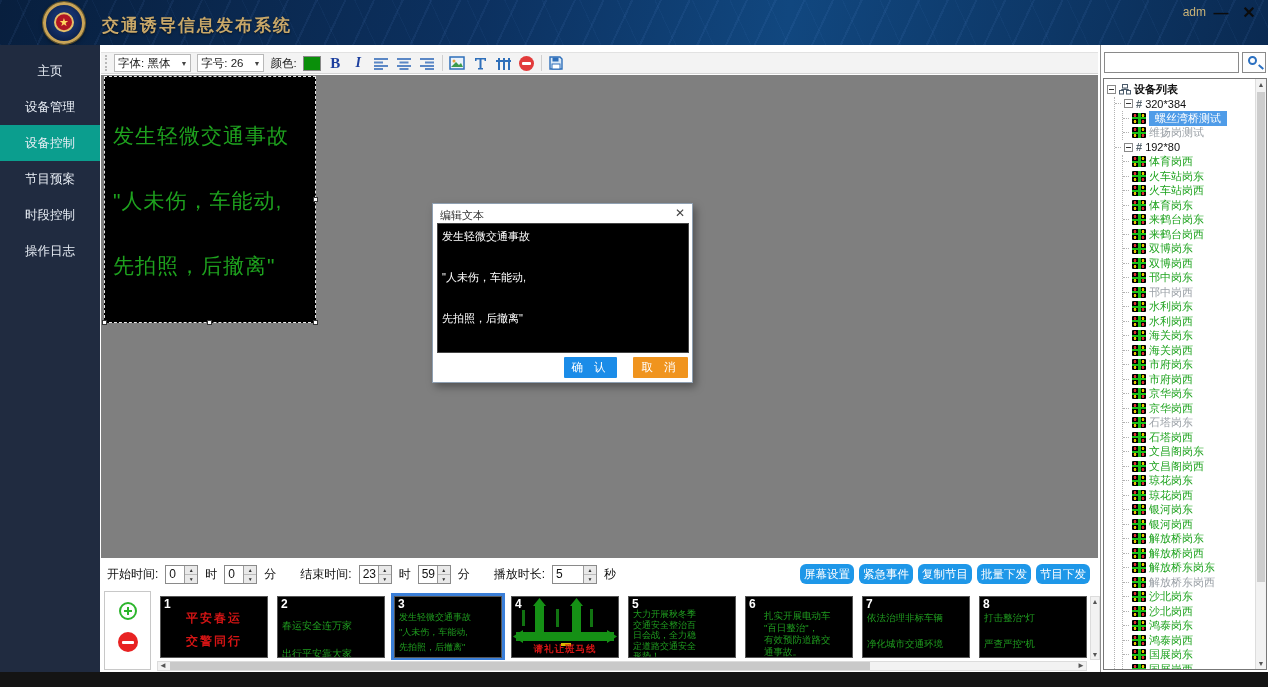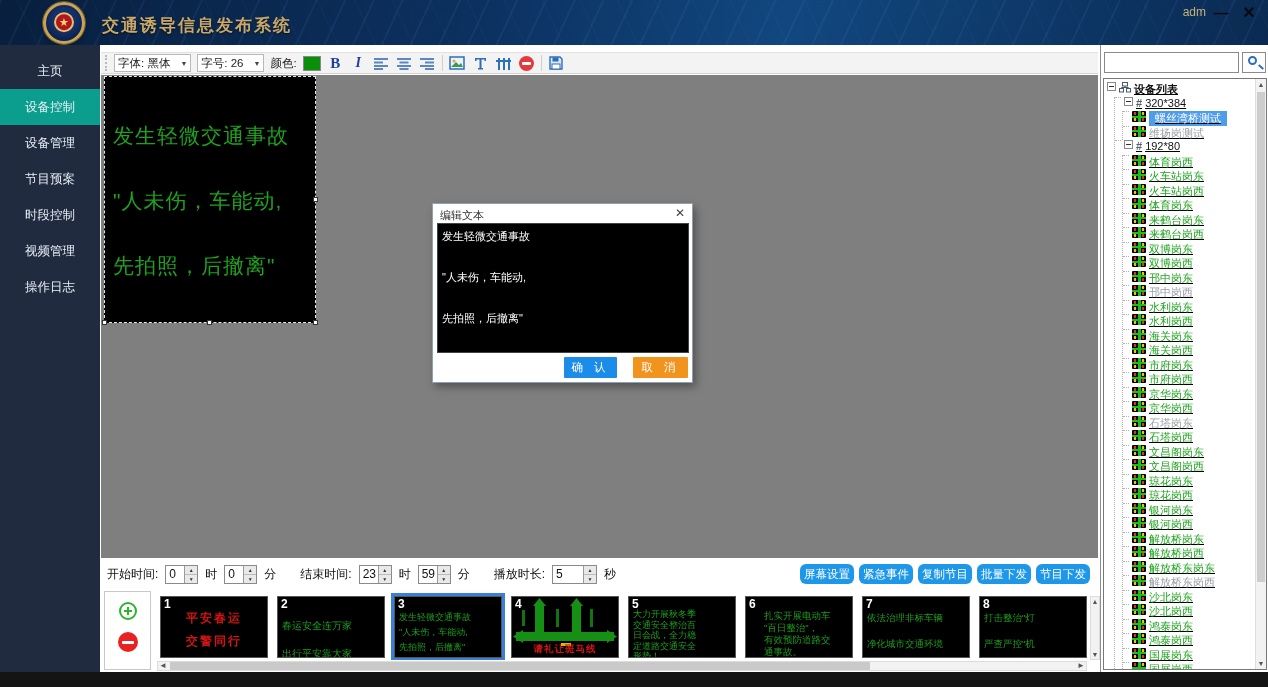--- a/index.html
+++ b/index.html
@@ -123,21 +123,21 @@
   .rightpanel { position:absolute; left:1100px; top:45px; width:168px; height:627px; background:#fff; border-left:1px solid #8d8d8d; }
   .search-input { position:absolute; left:3px; top:7px; width:135px; height:21px; border:1px solid #8a8a8a;
     font-size:12px; padding:0 4px; outline:none; }
   .search-btn { position:absolute; left:141px; top:7px; width:24px; height:21px; background:#fdfdfd;
     border:1px solid #8a8a8a; cursor:pointer; }
   .mag { position:absolute; left:5px; top:3px; width:9px; height:9px; border:2px solid #2a6fc0; border-radius:50%; }
   .mag::after { content:""; position:absolute; left:8px; top:8px; width:6px; height:2px; background:#2a6fc0; transform:rotate(40deg); }
 
   .tree-wrap { position:absolute; left:2px; top:33px; width:164px; height:592px; border:1px solid #777;
     background:#fff; overflow:hidden; padding:3px 0 0 3px; }
-  .trow { display:flex; align-items:flex-start; height:14.5px; gap:3px; font-size:11px; white-space:nowrap; cursor:pointer;text-decoration:underline; }
+  .trow { display:flex; align-items:center; height:14.5px; gap:3px; font-size:11px; white-space:nowrap; cursor:pointer; }
   .tgl { flex:none; width:9px; height:9px; border:1px solid #8a8a8a; background:#fff; position:relative; }
   .tgl::after { content:""; position:absolute; left:1px; right:1px; top:3px; border-top:1px solid #333; }
   .root-label { color:#111; font-weight:bold; }
   .grp-label { color:#111; }
   .grid-ico { color:#56646e; font-weight:bold; font-size:11px; }
   .kids { margin-left:7px; border-left:1px dotted #b3b3b3; }
   .kids .trow::before { content:""; width:6px; border-top:1px dotted #b3b3b3; flex:none; }
   .led-ico { flex:none; width:14px; height:11px; border-radius:1px;
     background:
       radial-gradient(circle at 3px 2.5px, #e03030 1.2px, transparent 1.6px),
@@ -168,25 +168,24 @@
       <div class="star">★</div>
     </div>
     <div class="app-title">交通诱导信息发布系统</div>
     <div class="user">adm</div>
     <div class="win-btn win-min">—</div>
     <div class="win-btn win-close">✕</div>
   </div>
 
   <div class="sidebar">
       <div class="side-item">主页</div>
+      <div class="side-item">设备管理</div>
       <div class="side-item active">设备控制</div>
-      <div class="side-item">设备管理</div>
       <div class="side-item">节目预案</div>
       <div class="side-item">时段控制</div>
-      <div class="side-item">视频管理</div>
       <div class="side-item">操作日志</div>
     </div>
 
   <div class="main">
 
     <div class="toolbar">
       <div class="grip"></div>
       <div class="combo">
         <span>字体: 黑体</span>
         <span class="arr">▼</span>

